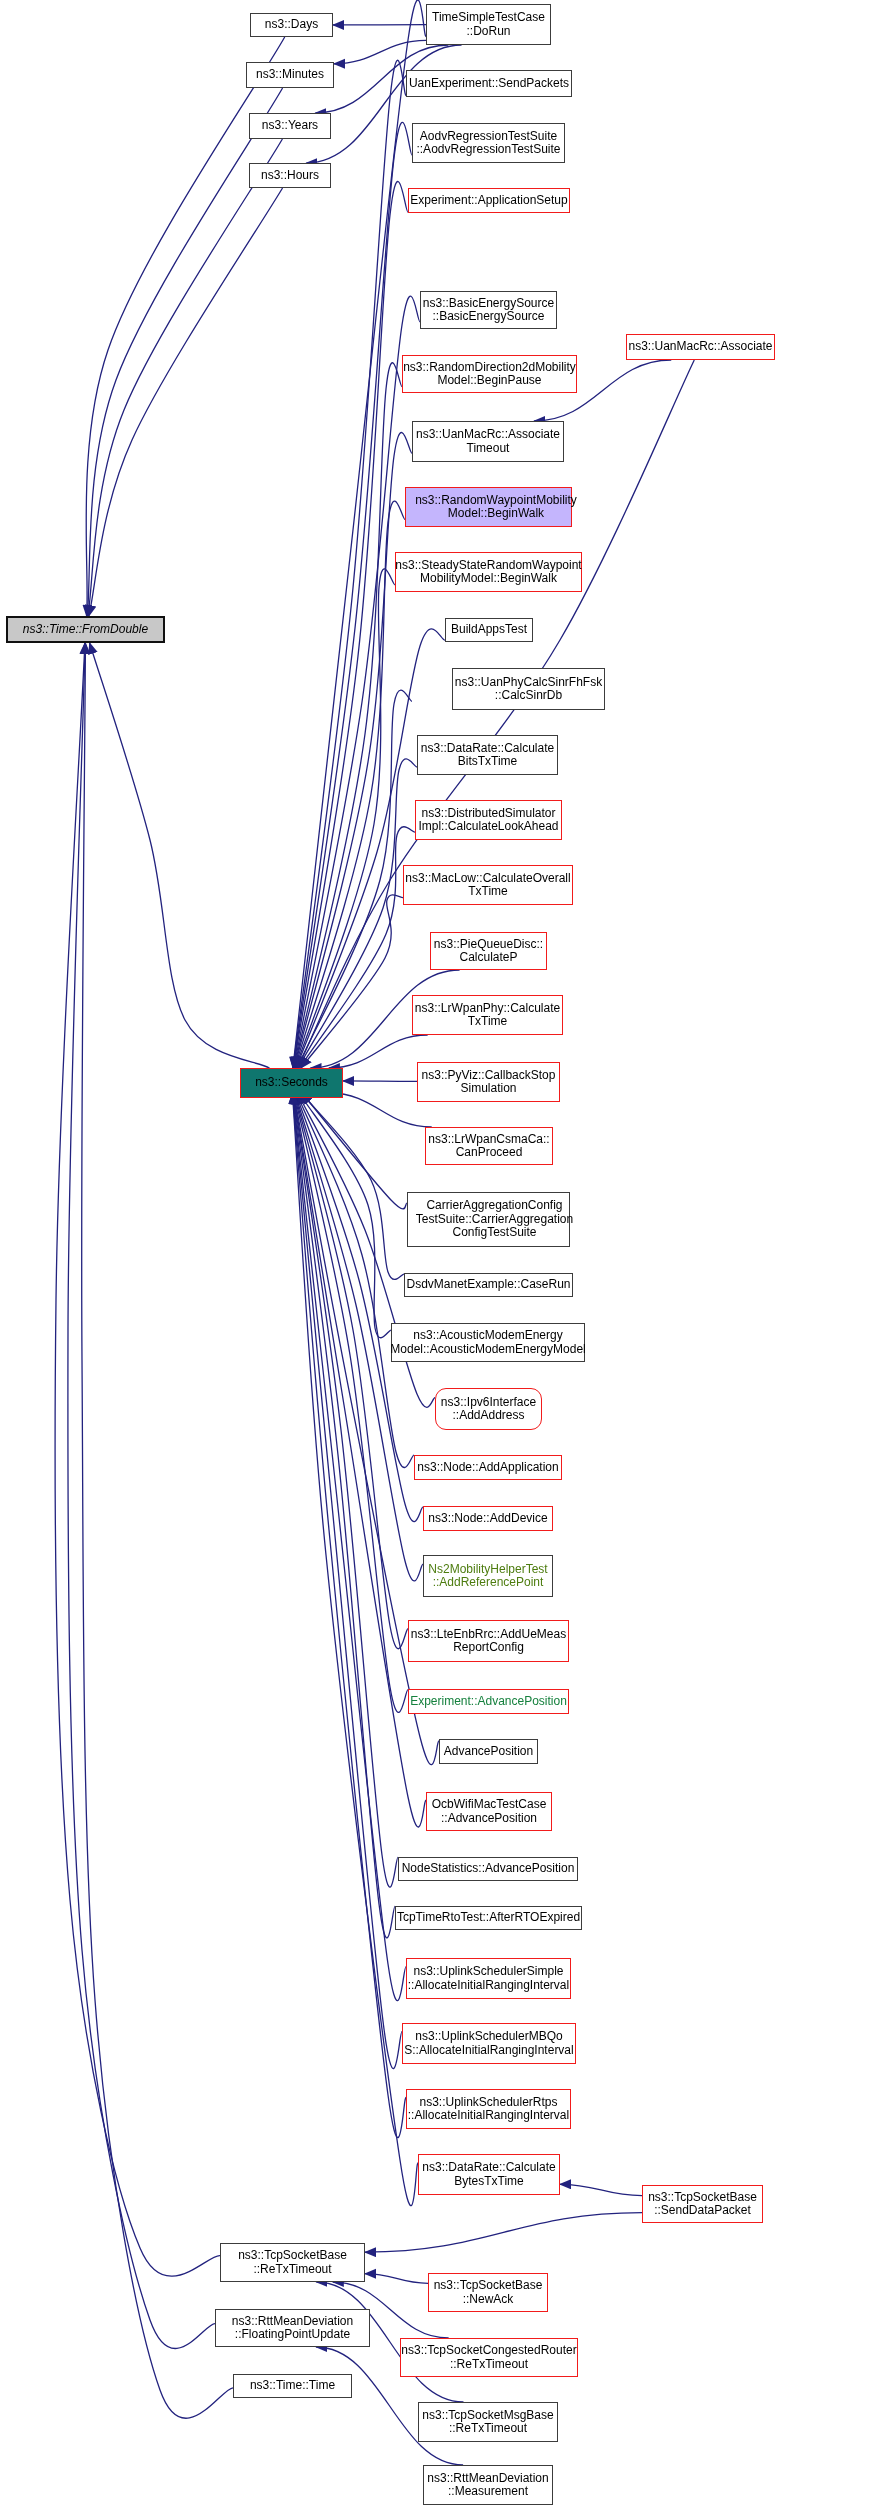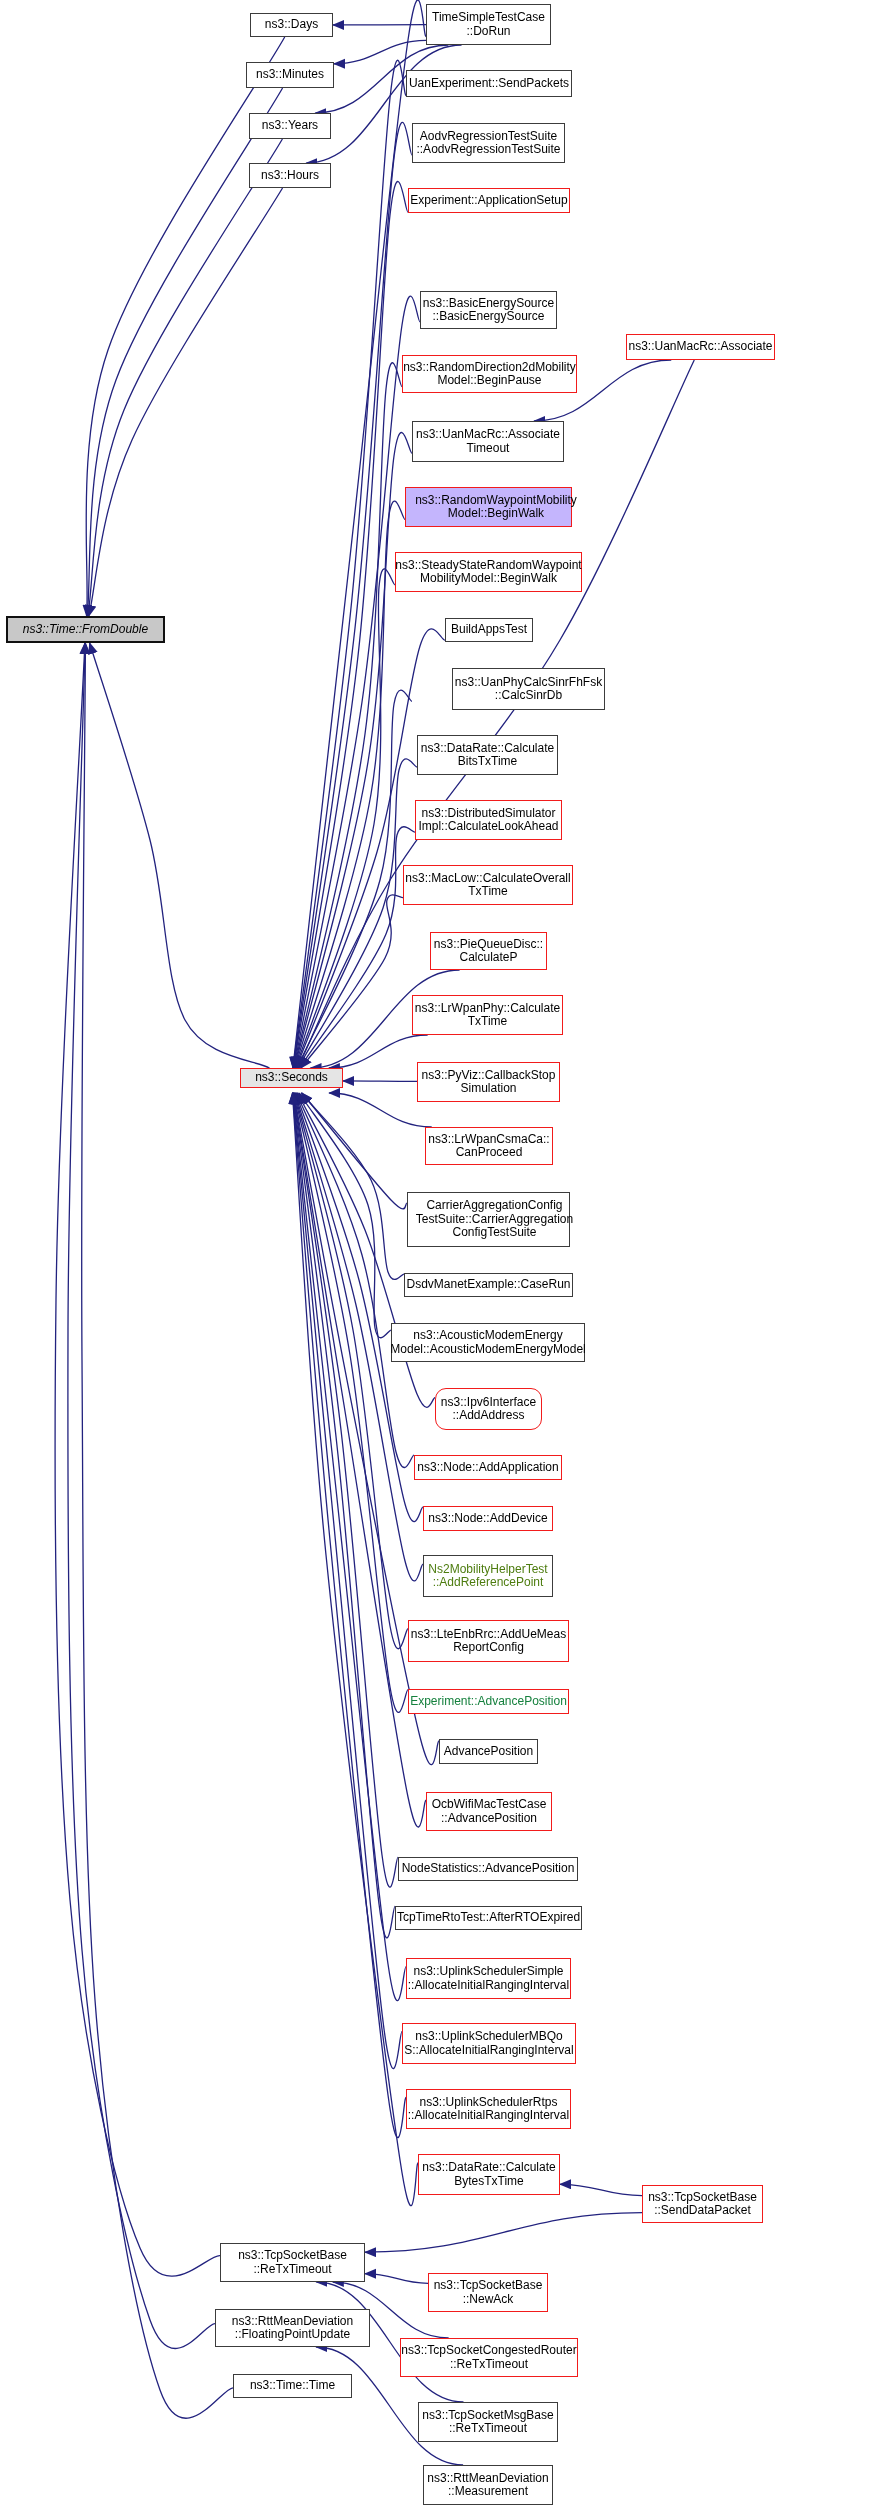--- a/index.html
+++ b/index.html
@@ -89,21 +89,21 @@
     </div>
     <div class="node normal" style="left: 246px; top: 62px; width: 88px; height: 26px; border-color: rgb(60, 60, 60); background: rgb(255, 255, 255); color: rgb(0, 0, 0);">
       <div class="nline">ns3::Minutes</div>
     </div>
     <div class="node normal" style="left: 249px; top: 113px; width: 82px; height: 26px; border-color: rgb(60, 60, 60); background: rgb(255, 255, 255); color: rgb(0, 0, 0);">
       <div class="nline">ns3::Years</div>
     </div>
     <div class="node normal" style="left: 249px; top: 163px; width: 82px; height: 25px; border-color: rgb(60, 60, 60); background: rgb(255, 255, 255); color: rgb(0, 0, 0);">
       <div class="nline">ns3::Hours</div>
     </div>
-    <div class="node truncated" style="left: 240px; top: 1068px; width: 103px; height: 20px; border-color: rgb(242, 27, 27); background: #e5e5e5; color: rgb(0, 0, 0);">
+    <div class="node truncated" style="left: 240px; top: 1068px; width: 103px; height: 30px; border-color: rgb(242, 27, 27); background: #0f766e; color: rgb(0, 0, 0);">
       <div class="nline">ns3::Seconds</div>
     </div>
     <div class="node normal" style="left: 220px; top: 2243px; width: 145px; height: 39px; border-color: rgb(60, 60, 60); background: rgb(255, 255, 255); color: rgb(0, 0, 0);">
       <div class="nline">ns3::TcpSocketBase</div>
       <div class="nline">::ReTxTimeout</div>
     </div>
     <div class="node normal" style="left: 215px; top: 2309px; width: 155px; height: 38px; border-color: rgb(60, 60, 60); background: rgb(255, 255, 255); color: rgb(0, 0, 0);">
       <div class="nline">ns3::RttMeanDeviation</div>
       <div class="nline">::FloatingPointUpdate</div>
     </div>

